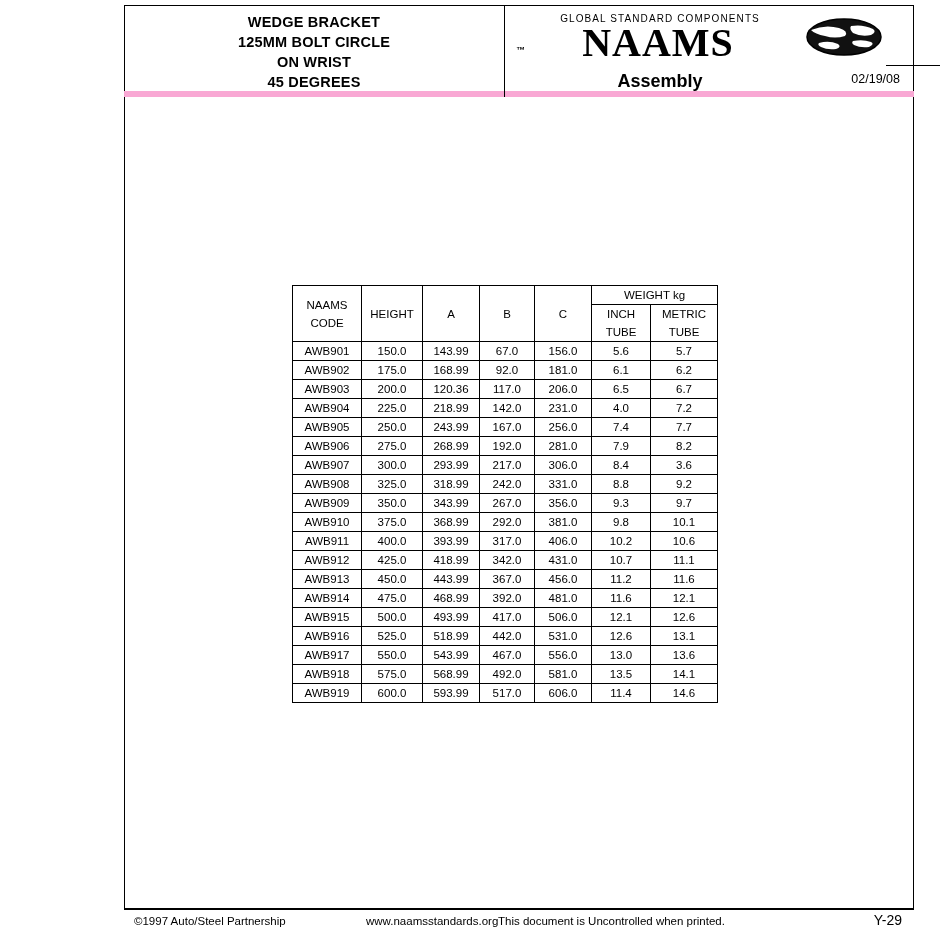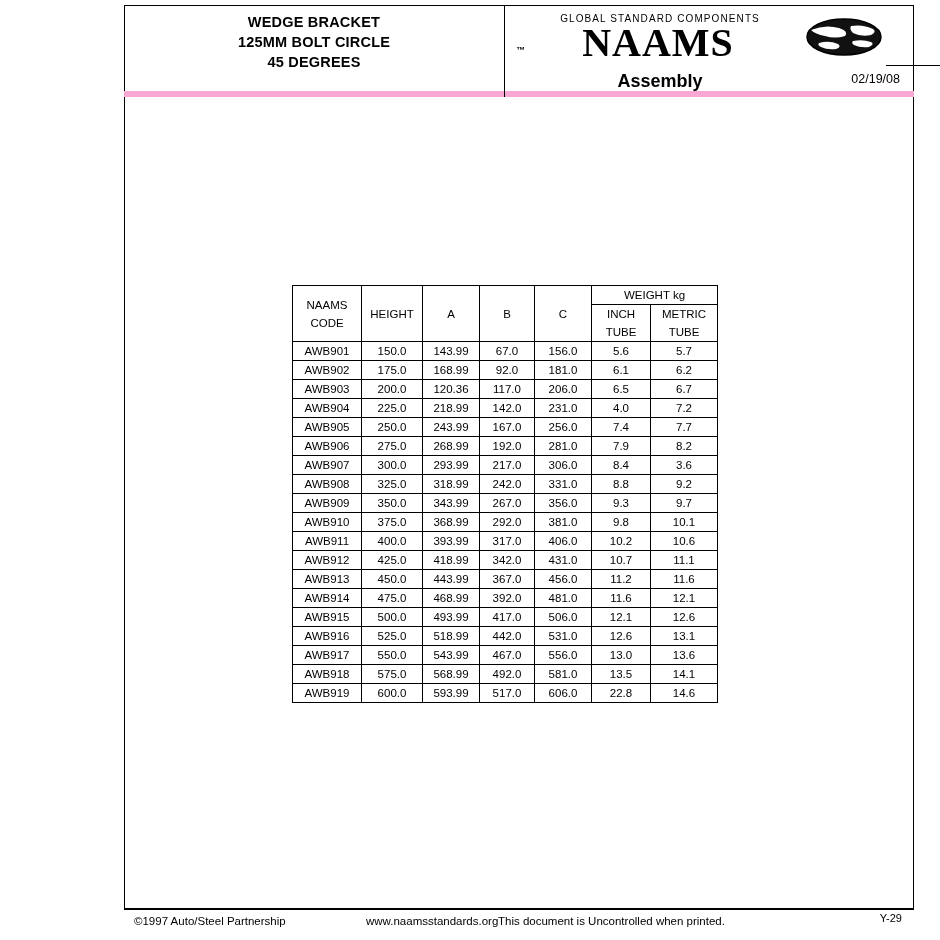--- a/index.html
+++ b/index.html
@@ -151,21 +151,21 @@
     position: absolute;
     left: 124px;
     top: 912px;
     width: 790px;
     height: 24px;
     font-size: 11.5px;
   }
   .footer .copyright { position: absolute; left: 10px; top: 3px; }
   .footer .website   { position: absolute; left: 194px; top: 3px; margin-left: 48px; }
   .footer .uncontrolled { position: absolute; left: 374px; top: 3px; }
-  .footer .pagenum   { position: absolute; right: 12px; top: 0px; font-size: 11px; }
+  .footer .pagenum   { position: absolute; right: 12px; top: 0px; font-size: 14px; }
 
   
   .data-table-wrap {
     position: absolute;
     left: 292px;
     top: 285px;
   }
   table.data {
     border-collapse: collapse;
     font-size: 11.5px;
@@ -214,20 +214,21 @@
 
 <div class="page">
 
   <div class="sheet-border"></div>
 
   <div class="title-block">
 
     <div class="title-left">
       <div>WEDGE BRACKET</div>
       <div>125MM BOLT CIRCLE</div>
+      <div>ON WRIST</div>
       <div>45 DEGREES</div>
     </div>
 
     <div class="title-divider"></div>
 
     <div class="title-right">
       <div class="gsc">GLOBAL STANDARD COMPONENTS</div>
       <div class="tm-mark">™</div>
       <div class="naams-wordmark">NAAMS</div>
 
@@ -429,21 +430,21 @@
             <td class="col-c">581.0</td>
             <td class="col-w1 val-left">13.5</td>
             <td class="col-w2 val-left">14.1</td>
           </tr>
           <tr>
             <td class="col-code code-cell">AWB919</td>
             <td class="col-height">600.0</td>
             <td class="col-a">593.99</td>
             <td class="col-b">517.0</td>
             <td class="col-c">606.0</td>
-            <td class="col-w1 val-left">22.8</td>
+            <td class="col-w1 val-left">11.4</td>
             <td class="col-w2 val-left">14.6</td>
           </tr>
         </tbody>
     </table>
   </div>
 
   <div class="footer-rule"></div>
   <div class="footer">
     <span class="copyright">©1997 Auto/Steel Partnership</span>
     <span class="website">www.naamsstandards.org</span>

